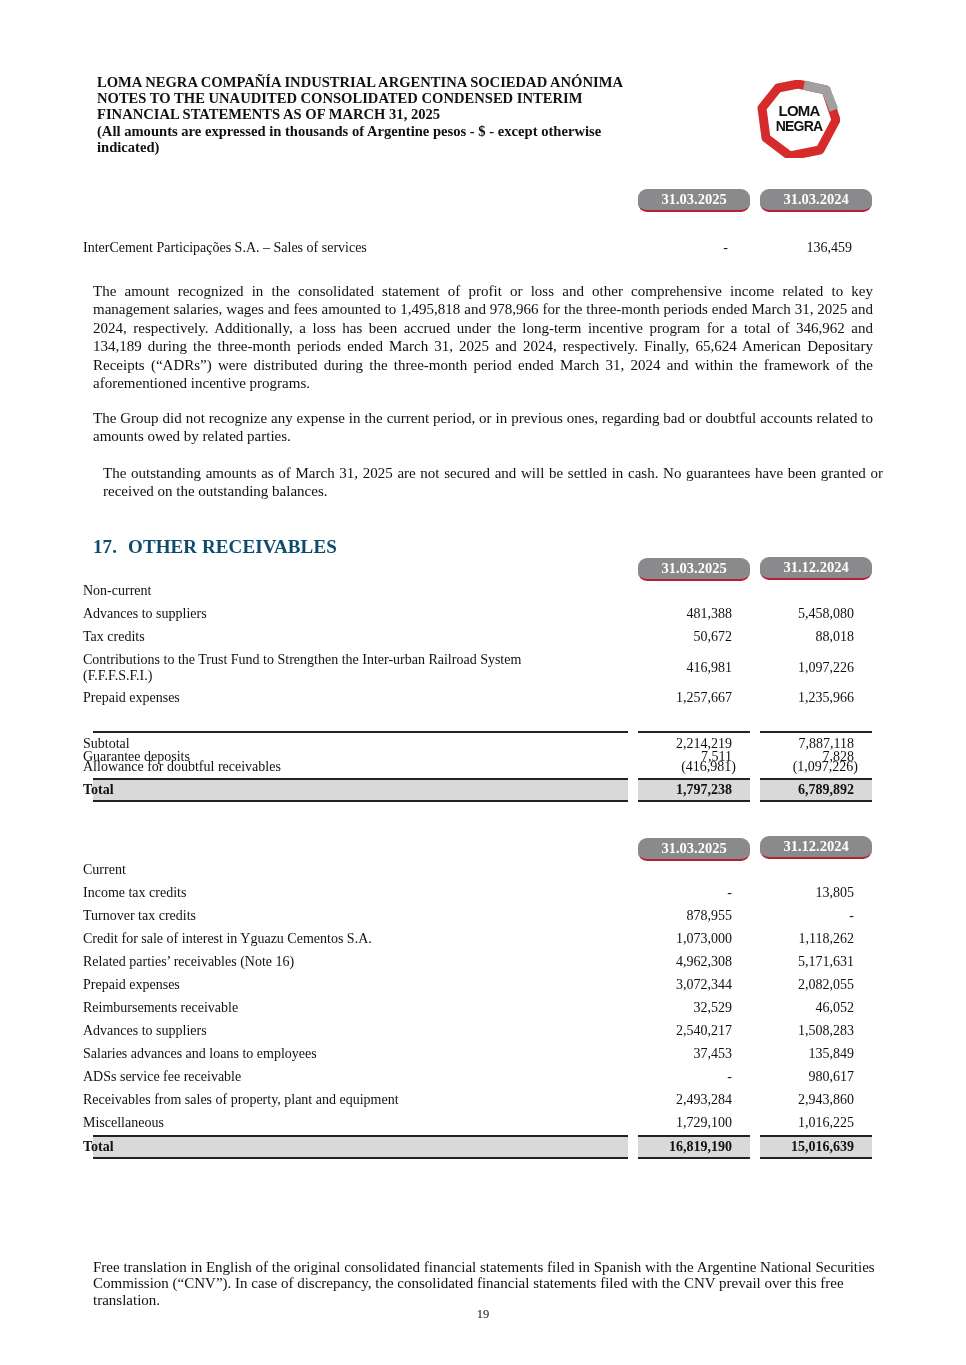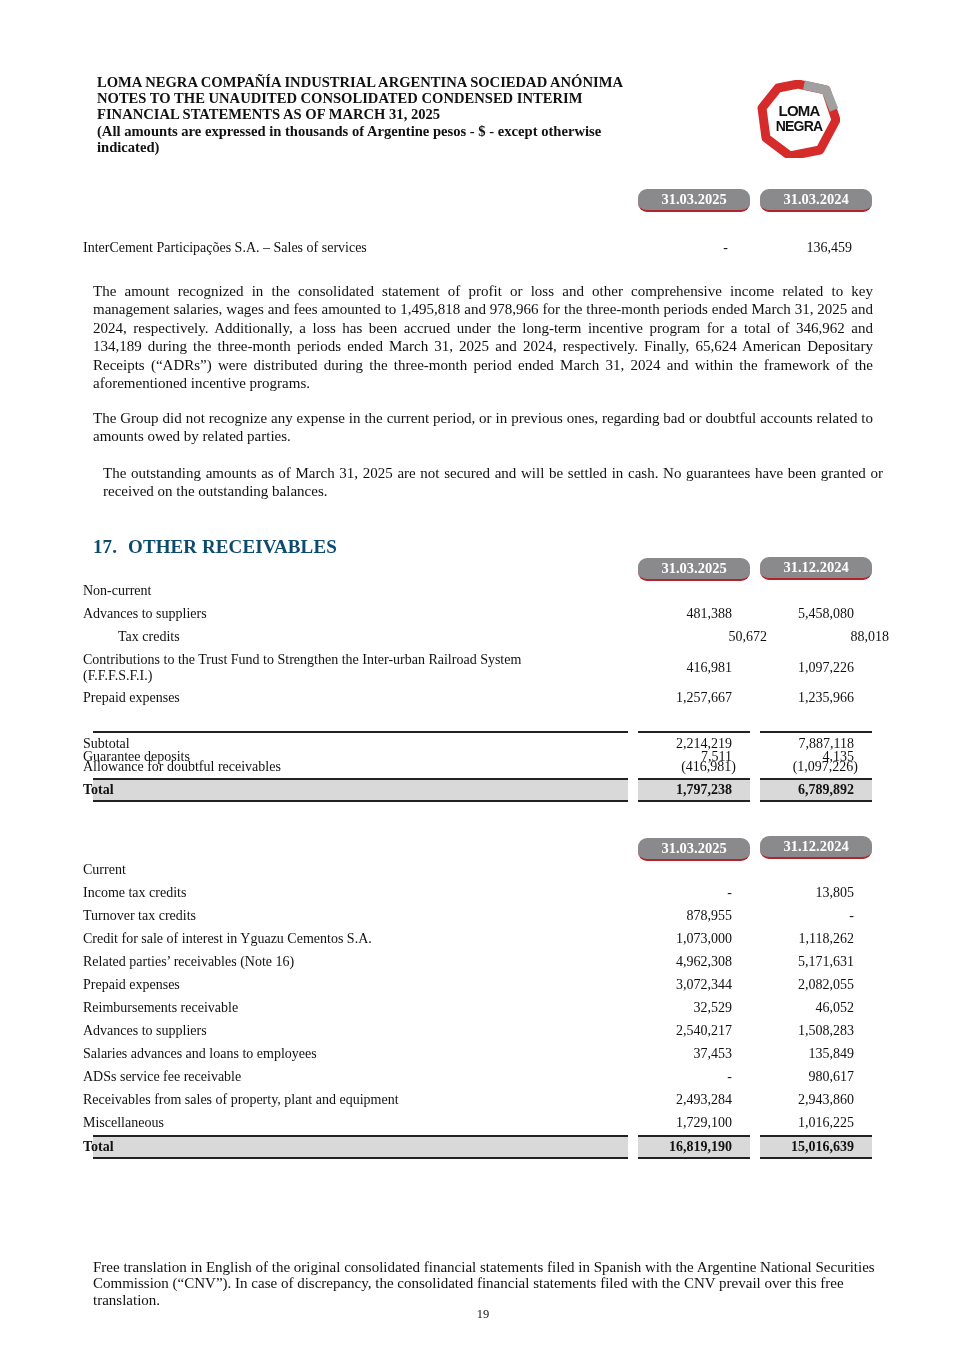--- a/index.html
+++ b/index.html
@@ -66,40 +66,40 @@
   <div class="col-hdr c2" style="top:557px;">31.12.2024</div>
 
   <div class="row" style="top:579px;">
     <span class="lbl">Non-current</span>
   </div>
   <div class="row" style="top:602px;">
     <span class="lbl">Advances to suppliers</span>
     <span class="v1">481,388</span>
     <span class="v2">5,458,080</span>
   </div>
-  <div class="row" style="top:625px;margin-left:35px;">
+  <div class="row" style="top:625px;">
     <span class="lbl">Tax credits</span>
     <span class="v1">50,672</span>
     <span class="v2">88,018</span>
   </div>
   <div class="row" style="top:648px; height:36px;">
     <span class="lbl" style="top:3px;">Contributions to the Trust Fund to Strengthen the Inter-urban Railroad System</span>
     <span class="lbl" style="top:19px;">(F.F.F.S.F.I.)</span>
     <span class="v1" style="top:11px;">416,981</span>
     <span class="v2" style="top:11px;">1,097,226</span>
   </div>
   <div class="row" style="top:686px;">
     <span class="lbl">Prepaid expenses</span>
     <span class="v1">1,257,667</span>
     <span class="v2">1,235,966</span>
   </div>
   <div class="row" style="top:709px;margin-top:36px;">
     <span class="lbl">Guarantee deposits</span>
     <span class="v1">7,511</span>
-    <span class="v2">4,135</span>
+    <span class="v2">7,828</span>
   </div>
 
   <div class="line" style="top:731px; left:93px; width:535px;"></div>
   <div class="line" style="top:731px; left:638px; width:112px;"></div>
   <div class="line" style="top:731px; left:760px; width:112px;"></div>
 
   <div class="row" style="top:732px;">
     <span class="lbl">Subtotal</span>
     <span class="v1">2,214,219</span>
     <span class="v2">7,887,118</span>

